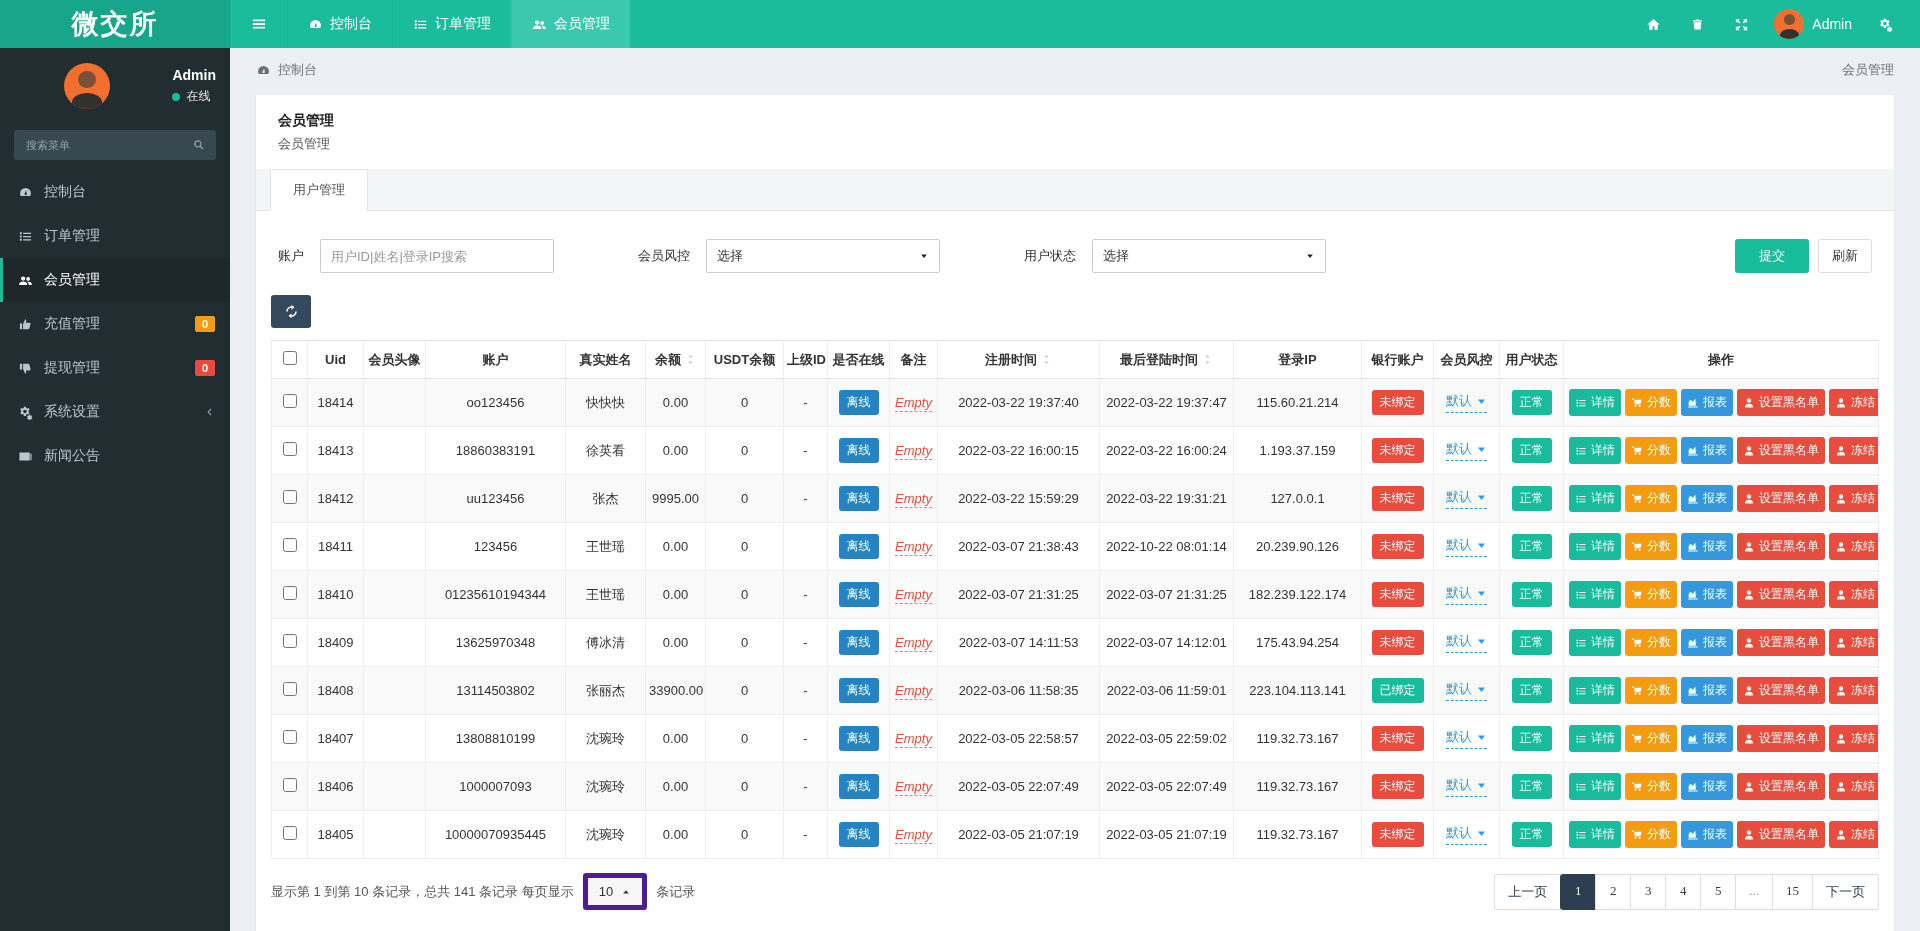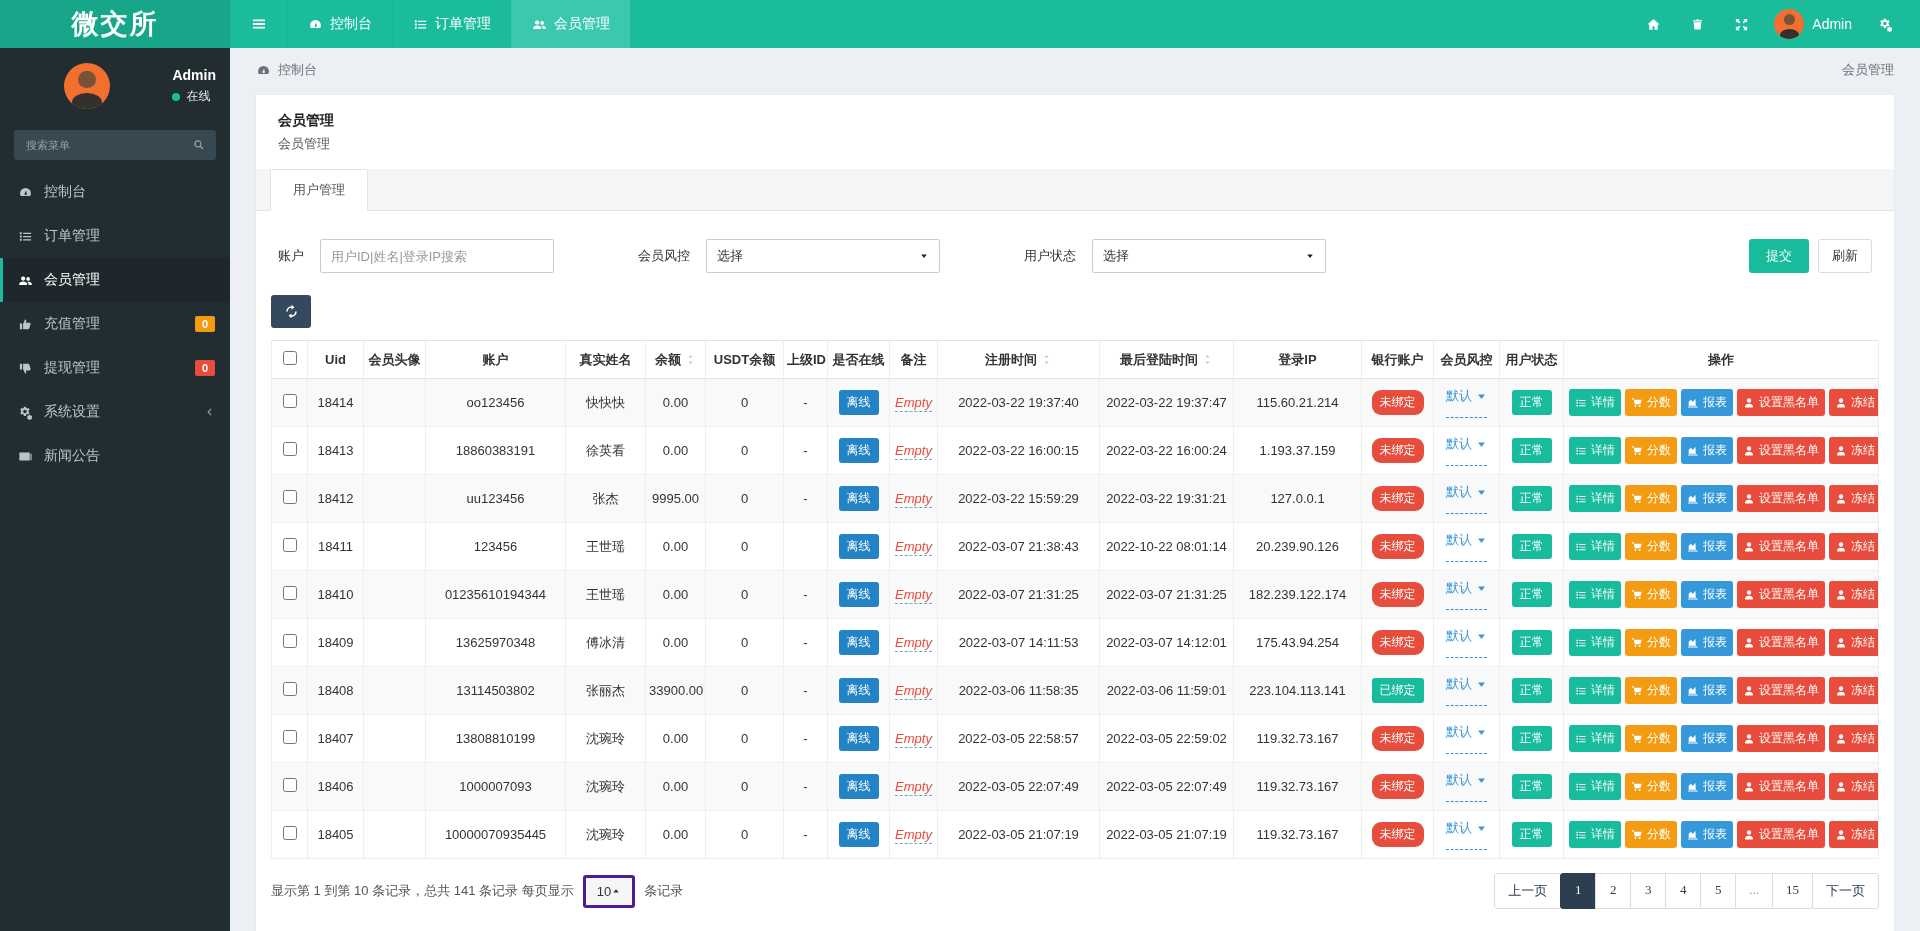--- a/index.html
+++ b/index.html
@@ -68,55 +68,55 @@
   .filter { display:flex; align-items:center; padding:28px 22px 6px; }
   .fgroup { display:flex; align-items:center; gap:16px; margin-right:84px; }
   .flabel { color:#333; }
   .tinput { width:234px; height:34px; border:1px solid #ccc; border-radius:2px; padding:0 10px; font-size:13px; color:#333; font-family:inherit; outline:none; }
   .tinput::placeholder { color:#999; }
   .tselect { width:234px; height:34px; border:1px solid #ccc; border-radius:2px; background:#fff; display:flex; align-items:center;
              justify-content:space-between; padding:0 10px; color:#333; cursor:pointer; }
   .tselect .caret { color:#222; }
   .filter-buttons { margin-left:auto; display:flex; gap:9px; }
   .btn { height:34px; border:none; border-radius:3px; font-size:13px; font-family:inherit; cursor:pointer; }
-  .btn-submit { background:var(--accent,#1abc9c); color:#fff; padding:0 17px; }
+  .btn-submit { background:var(--accent,#1abc9c); color:#fff; padding:0 24px; }
   .btn-refresh { background:#fff; border:1px solid #dcdcdc; color:#333; padding:0 13px; }
 
   .toolbar { padding:16px 15px 12px; }
   .btn-reload { width:40px; height:33px; background:var(--btn_dark,#34495e); color:#fff; display:flex; align-items:center; justify-content:center; }
 
   
   .table-wrap { padding:0 15px; }
   table { width:100%; border-collapse:collapse; table-layout:fixed; }
   th,td { border:1px solid #eceef0; text-align:center; vertical-align:middle; padding:4px 3px;
           overflow:hidden; white-space:nowrap; }
   th { height:38px; color:#333; font-weight:bold; font-size:13px; border-top:1px solid #e0e3e6; border-bottom:1px solid #e0e3e6; }
   tbody tr { height:48px; background:#fff;margin-top:28px; }
   tbody tr:nth-child(odd) { background:#f9f9f9; }
   .th-sort { display:inline-flex; align-items:center; gap:4px; cursor:pointer; }
   .sort-ic { color:#c3c8cc; }
   .tbadge { display:inline-block; padding:4px 8px; border-radius:3px; color:#fff; font-size:12px; }
   .b-blue  { background:var(--badge_blue,#2383c4); }
   .b-green { background:var(--accent,#1abc9c); }
-  .b-red   { background:var(--badge_red,#e74c3c);border-radius:9px; }
+  .b-red   { background:var(--badge_red,#e74c3c); }
   .remark-link { color:#e74c3c; font-style:italic; border-bottom:1px dashed #6aa8d8; padding-bottom:1px; cursor:pointer; }
-  .risk-link { color:#3498db; border-bottom:1px dashed #3498db; padding-bottom:12px; cursor:pointer;
+  .risk-link { color:#3498db; border-bottom:1px dashed #3498db; padding-bottom:2px; cursor:pointer;
                display:inline-flex; align-items:center; gap:4px; }
   .abtn { display:inline-flex; align-items:center; gap:4px; padding:5px 6px; border:none; border-radius:3px; color:#fff;
           font-size:12px; font-family:inherit; cursor:pointer; margin:1px 2px; vertical-align:middle; }
   .a-green  { background:var(--accent,#1abc9c); }
   .a-orange { background:var(--badge_orange,#f39c12); }
   .a-blue   { background:#3498db; }
   .a-red    { background:var(--badge_red,#e74c3c); }
   input[type=checkbox] { width:14px; height:14px; cursor:pointer; }
 
   
   .tfoot { display:flex; justify-content:space-between; align-items:center; padding:14px 15px 22px; color:#555; }
   .tfoot .sum { display:flex; align-items:center; }
-  .per-page { display:inline-flex; align-items:center; border:3px solid #4c1d95; background:#f6f6f6;
+  .per-page { display:inline-flex; align-items:center; gap:8px; border:5px solid #4c1d95; background:#f6f6f6;
               padding:6px 11px; border-radius:3px; margin:0 9px; color:#333; cursor:pointer; }
   .pager { display:flex; }
   .page-btn { min-width:36px; padding:8px 13px; border:1px solid #ddd; margin-left:-1px; background:#fff;
               color:#2c3e50; text-align:center; cursor:pointer;font-family:Liberation Serif, serif; }
   .page-btn:first-child { border-radius:3px 0 0 3px; }
   .page-btn:last-child  { border-radius:0 3px 3px 0; }
   .page-btn.active { background:var(--page_active,#2c3e50); border-color:var(--page_active,#2c3e50); color:#fff; }
   .page-btn.dots { color:#999; }
 </style>
 </head>

